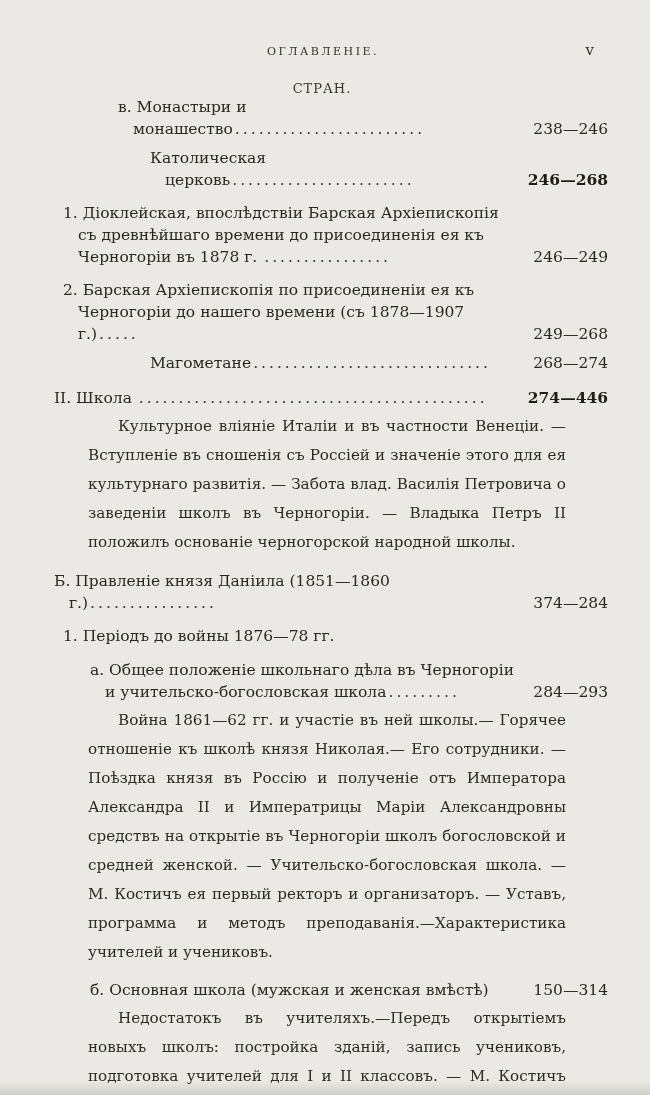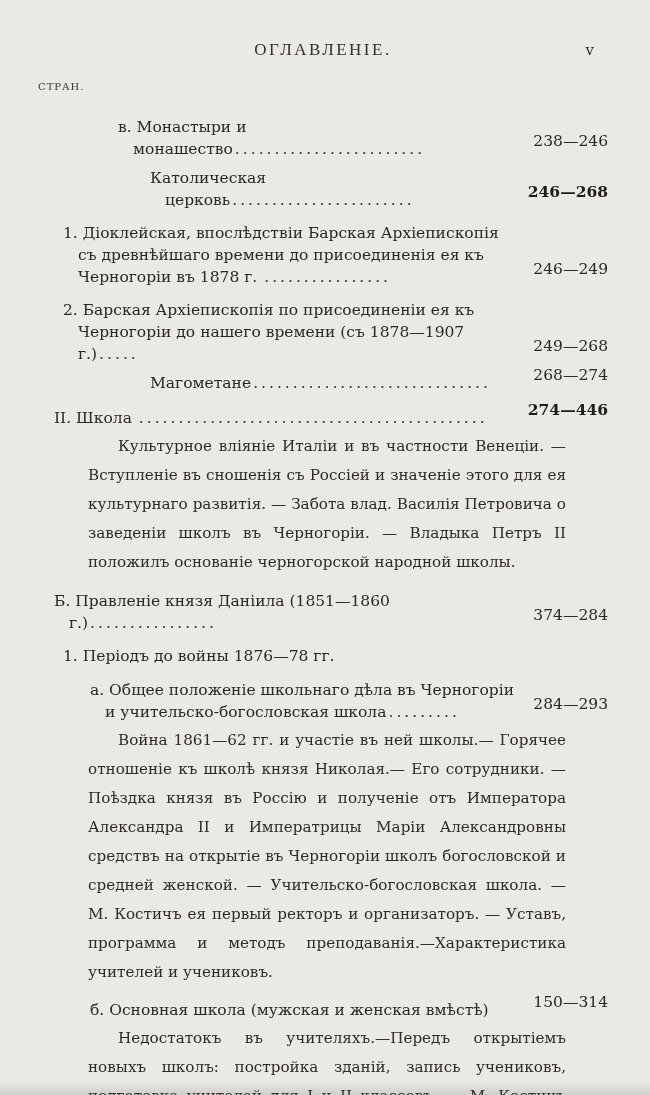--- a/index.html
+++ b/index.html
@@ -29,40 +29,39 @@
     padding-top: 40px;
   }
 
   .header-row {
     position: relative;
     text-align: center;
     height: 24px;
   }
   .title {
     display: inline-block;
-    font-size: 17px;
+    font-size: 11px;
     letter-spacing: 2.5px;
     color: #34302a;
-    font-family: Liberation Serif, serif;
   }
   .page-num {
     position: absolute;
     right: 14px;
     top: 1px;
     font-size: 15px;
     color: #34302a;
   }
 
   .col-header {
-    text-align: left;
-    font-size: 10px;
+    text-align: center;
+    font-size: 13px;
     letter-spacing: 1px;
     color: #3a362f;
     margin-top: 17px;
-    margin-bottom: 24px;
+    margin-bottom: 0;
     padding-right: 2px;
   }
 
   .entries { font-size: 15.5px; line-height: 22px; }
   .entries > :first-child { margin-top: 0; }
 
   .entry {
     position: relative;
     padding-right: 88px;
     padding-left: 15px;
@@ -78,21 +77,21 @@
   .entry .t { }
   .entry .leader {
     letter-spacing: 3px;
     padding-left: 2px;
     color: #3a362f;
     white-space: nowrap;
   }
   .entry .p {
     position: absolute;
     right: 0;
-    bottom: 8px;
+    bottom: 0;
     text-indent: 0;
     font-size: 15.5px;
     color: #2b2823;
     white-space: nowrap;
   }
   .entry .p.bold { font-weight: bold; color: #201d18; }
 
   .para {
     margin: 3px 42px 7px 50px;
     text-indent: 30px;

